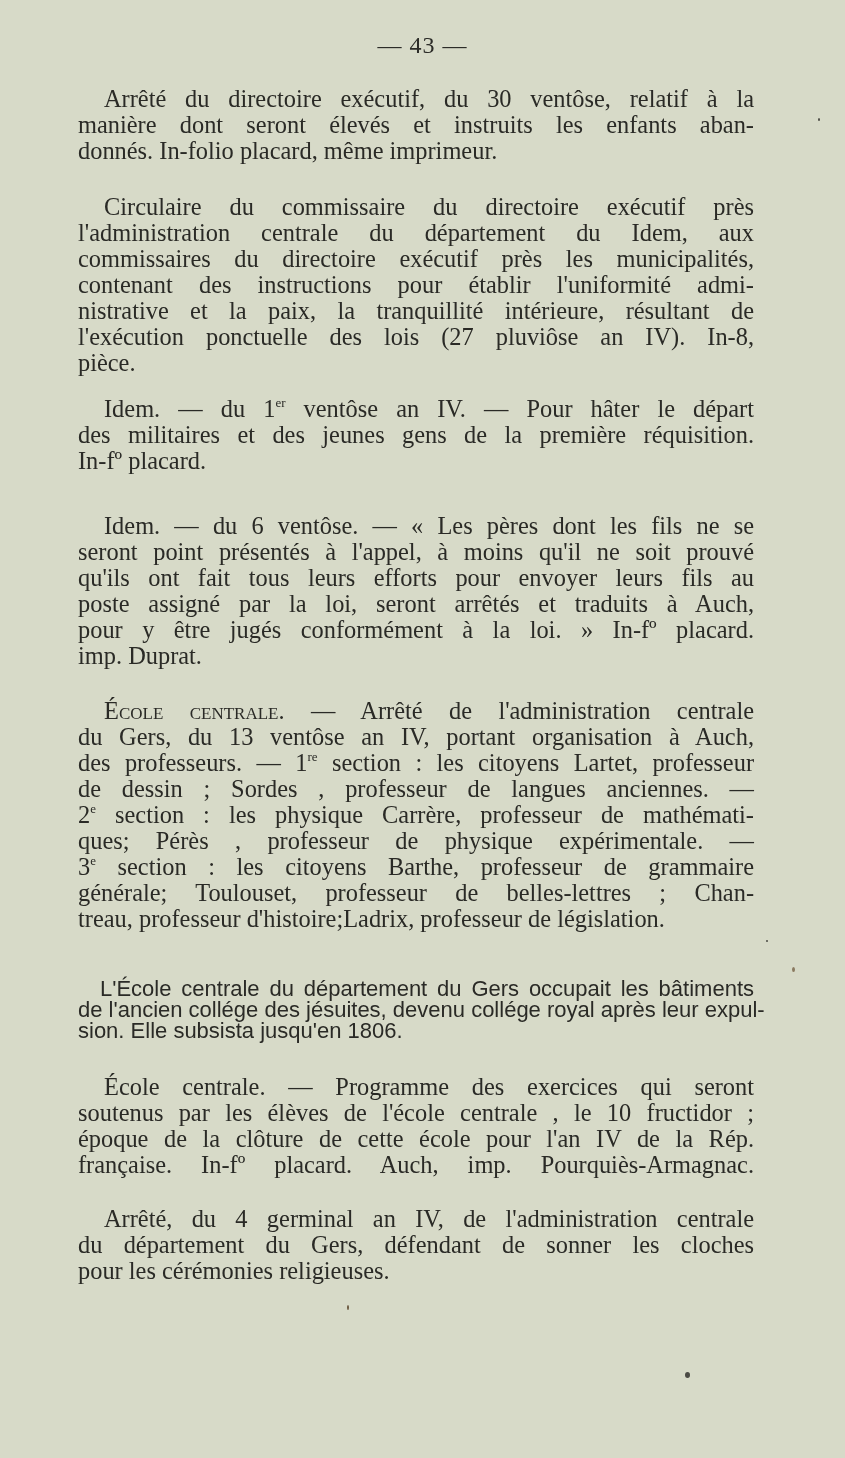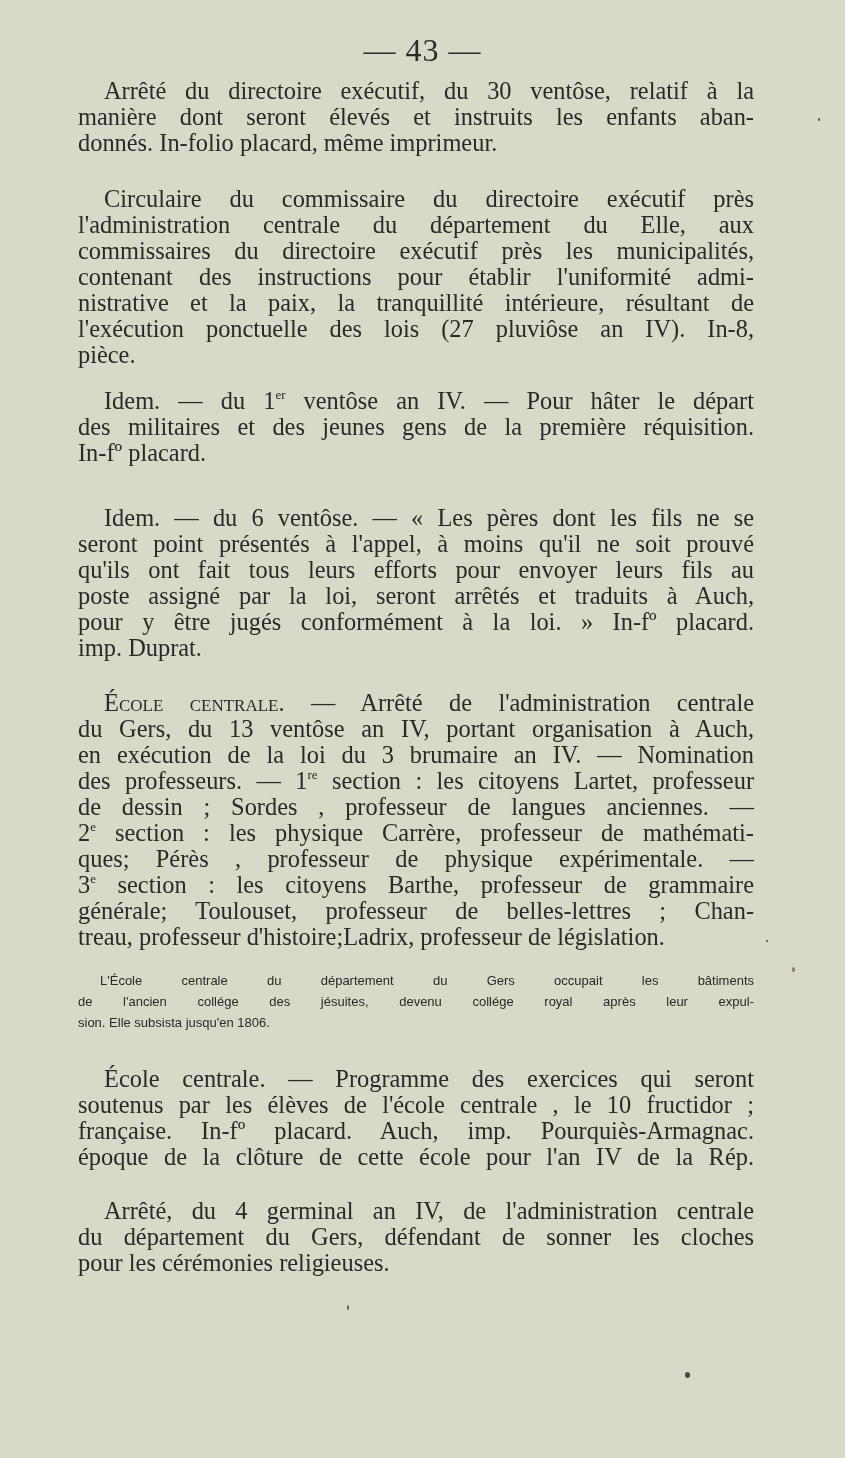--- a/index.html
+++ b/index.html
@@ -17,49 +17,49 @@
       background: #d7dac8;
       color: #2a2a26;
       font-family: "Liberation Serif", "DejaVu Serif", serif;
     }
     .page-number {
       position: absolute;
       top: 32px;
       left: 0;
       width: 845px;
       text-align: center;
-      font-size: 32px;
+      font-size: 24px;
       letter-spacing: 1px;
       color: #2c2c28;
     }
     .block {
       position: absolute;
       left: 78px;
       width: 676px;
       font-size: 24.4px;
       line-height: 26px;
       text-align: justify;
     }
     .line {
       display: block;
       white-space: nowrap;
       text-align-last: justify;
       text-align: justify;
     }
     .line.last { text-align-last: left; }
-    .line.indent { text-indent: 26px; }
+    .line.indent { text-indent: 26px; margin-top: 8px; }
     .sc { font-variant: small-caps; }
     .it { }
     sup { font-size: 13px; line-height: 0; vertical-align: 10px; }
     .note {
       position: absolute;
       left: 78px;
       width: 676px;
       font-family: "Liberation Sans", "DejaVu Sans", sans-serif;
-      font-size: 13px;
+      font-size: 22px;
       line-height: 21px;
       color: #2a2a26;
     }
     .speck {
       position: absolute;
       background: #4a4a44;
       border-radius: 50%;
     }
   </style>
 </head>
@@ -70,21 +70,21 @@
   <div class="page-number">— 43 —</div>
 
   <div class="block" style="top:78px;">
     <span class="line indent">Arrêté du directoire exécutif, du 30 ventôse, relatif à la</span>
     <span class="line">manière dont seront élevés et instruits les enfants aban-</span>
     <span class="line last">donnés. In-folio placard, même imprimeur.</span>
   </div>
 
   <div class="block" style="top:186px;">
     <span class="line indent">Circulaire du commissaire du directoire exécutif près</span>
-    <span class="line">l'administration centrale du département du Elle, aux</span>
+    <span class="line">l'administration centrale du département du Idem, aux</span>
     <span class="line">commissaires du directoire exécutif près les municipalités,</span>
     <span class="line">contenant des instructions pour établir l'uniformité admi-</span>
     <span class="line">nistrative et la paix, la tranquillité intérieure, résultant de</span>
     <span class="line">l'exécution ponctuelle des lois (27 pluviôse an IV). In-8,</span>
     <span class="line last">pièce.</span>
   </div>
 
   <div class="block" style="top:388px;">
     <span class="line indent"><span>Idem. — du 1</span><sup>er</sup><span> ventôse an IV. — Pour hâter le départ</span></span>
     <span class="line">des militaires et des jeunes gens de la première réquisition.</span>
@@ -96,41 +96,40 @@
     <span class="line">seront point présentés à l'appel, à moins qu'il ne soit prouvé</span>
     <span class="line">qu'ils ont fait tous leurs efforts pour envoyer leurs fils au</span>
     <span class="line">poste assigné par la loi, seront arrêtés et traduits à Auch,</span>
     <span class="line">pour y être jugés conformément à la loi. » In-fº placard.</span>
     <span class="line last">imp. Duprat.</span>
   </div>
 
   <div class="block" style="top:690px;">
     <span class="line indent"><span class="sc">École centrale.</span><span> — Arrêté de l'administration centrale</span></span>
     <span class="line">du Gers, du 13 ventôse an IV, portant organisation à Auch,</span>
-    <span class="line">en exécution de la loi du 3 brumaire an IV. — Nomination</span>
     <span class="line"><span>des professeurs. — </span><span class="it"><span>1</span><sup>re</sup> <span>section :</span></span><span> les citoyens Lartet, professeur</span></span>
     <span class="line">de dessin ; Sordes , professeur de langues anciennes. —</span>
     <span class="line"><span class="it"><span>2</span><sup>e</sup> <span>section :</span></span><span> les physique Carrère, professeur de mathémati-</span></span>
     <span class="line">ques; Pérès , professeur de physique expérimentale. —</span>
     <span class="line"><span class="it"><span>3</span><sup>e</sup> <span>section :</span></span><span> les citoyens Barthe, professeur de grammaire</span></span>
     <span class="line">générale; Toulouset, professeur de belles-lettres ; Chan-</span>
     <span class="line last">treau, professeur d'histoire;Ladrix, professeur de législation.</span>
   </div>
 
   <div class="note" style="top:970px;">
     <span class="line indent" style="text-indent:22px;">L'École centrale du département du Gers occupait les bâtiments</span>
     <span class="line">de l'ancien collége des jésuites, devenu collége royal après leur expul-</span>
     <span class="line last">sion. Elle subsista jusqu'en 1806.</span>
   </div>
 
   <div class="block" style="top:1066px;">
     <span class="line indent">École centrale. — Programme des exercices qui seront</span>
     <span class="line">soutenus par les élèves de l'école centrale , le 10 fructidor ;</span>
+    <span class="line">époque de la clôture de cette école pour l'an IV de la Rép.</span>
     <span class="line">française. In-fº placard. Auch, imp. Pourquiès-Armagnac.</span>
-    <span class="line">époque de la clôture de cette école pour l'an IV de la Rép.</span>
   </div>
 
   <div class="block" style="top:1198px;">
     <span class="line indent">Arrêté, du 4 germinal an IV, de l'administration centrale</span>
     <span class="line">du département du Gers, défendant de sonner les cloches</span>
     <span class="line last">pour les cérémonies religieuses.</span>
   </div>
 
   <div class="speck" style="left:685px;top:1372px;width:5px;height:6px;"></div>
   <div class="speck" style="left:818px;top:118px;width:2px;height:3px;"></div>

